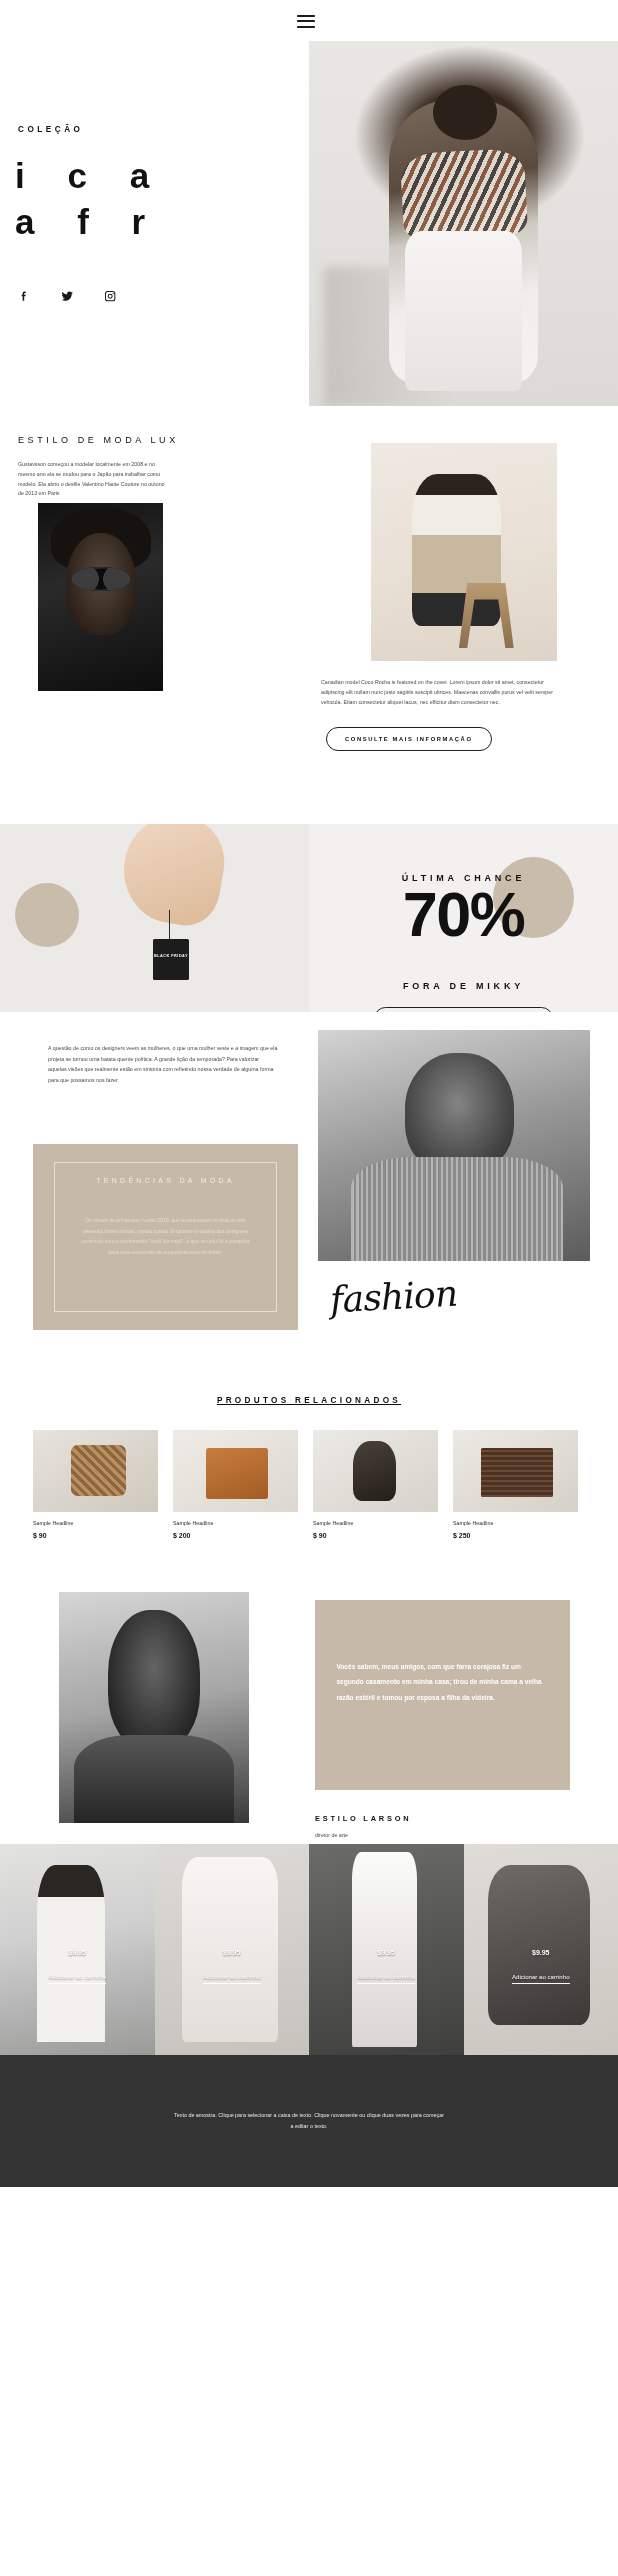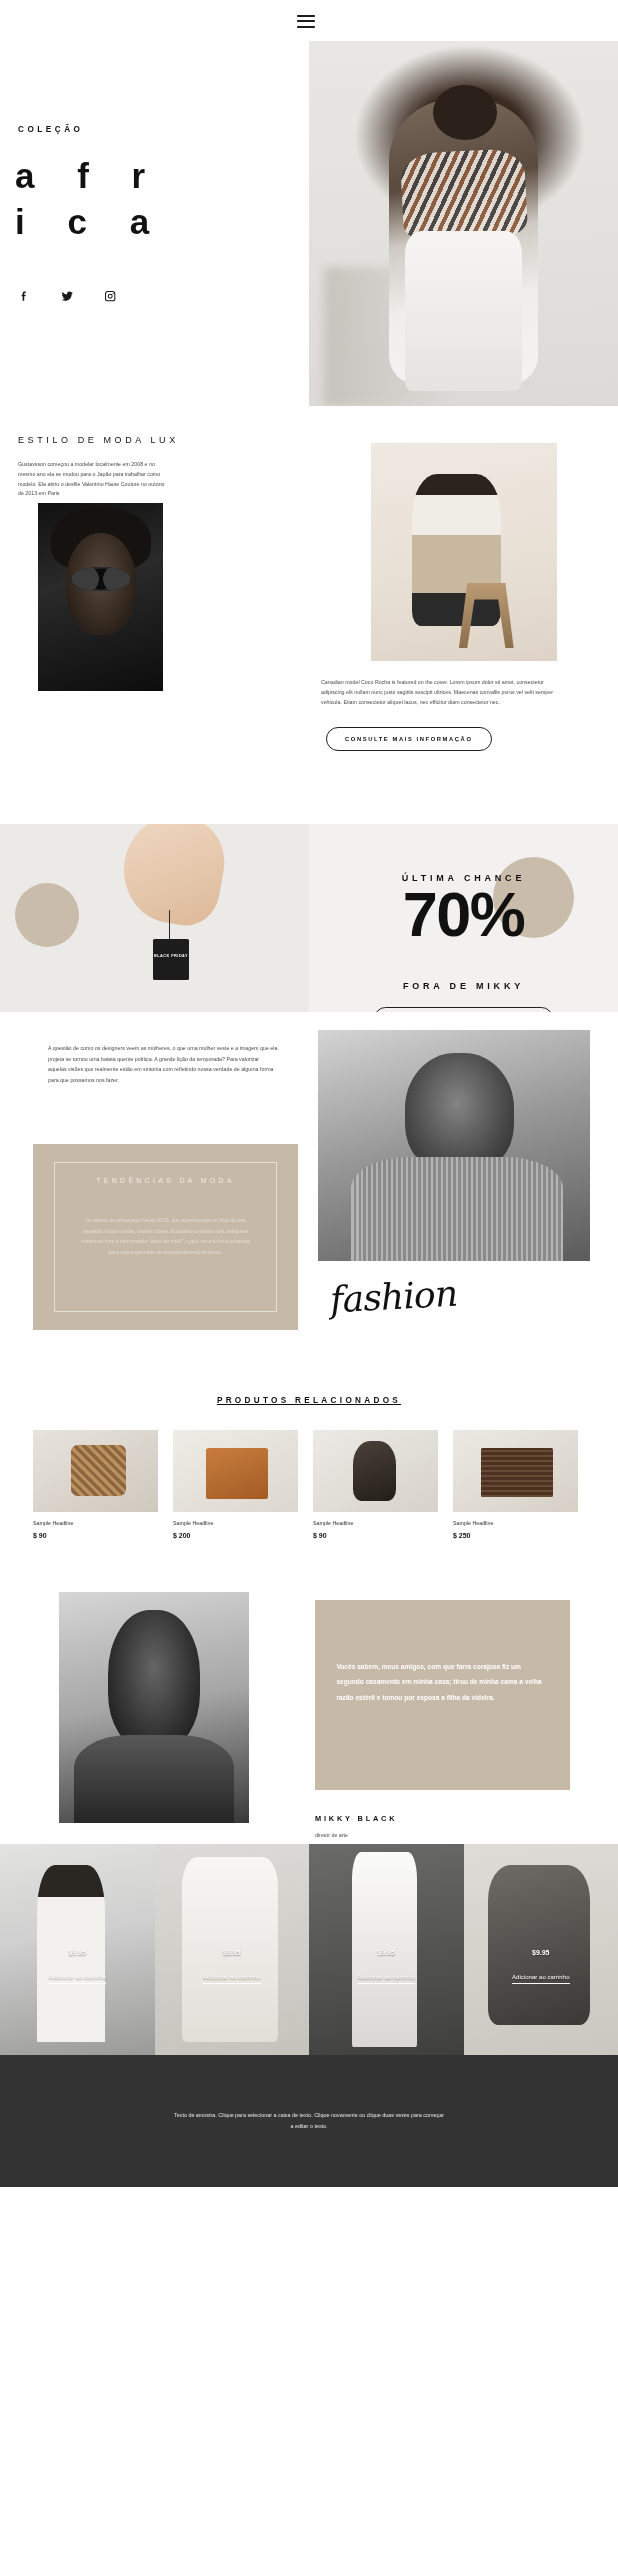--- a/index.html
+++ b/index.html
@@ -325,22 +325,22 @@
       <div class="shadow"></div>
       <div class="figure"></div>
       <div class="hair"></div>
       <div class="stripes"></div>
       <div class="pants"></div>
     </div>
 
     <div class="hero-left">
       <div class="collection-label">COLEÇÃO</div>
       <div class="bigtitle">
+        <div>i c a</div>
         <div>a f r</div>
-        <div>i c a</div>
       </div>
       <div class="social">
         <span>
           <svg viewBox="0 0 24 24">
               <path d="M15 3h-2.5C10 3 9 4.6 9 6.8V9H7v3h2v9h3v-9h2.3l.7-3H12V7c0-.8.2-1.2 1.2-1.2H15V3z"></path>
             </svg>
         </span>
         <span>
           <svg viewBox="0 0 24 24">
               <path d="M23 5.1c-.8.4-1.7.6-2.6.8a4.5 4.5 0 0 0 2-2.5c-.9.5-1.9.9-2.9 1.1a4.5 4.5 0 0 0-7.7 4.1A12.8 12.8 0 0 1 2.5 3.9a4.5 4.5 0 0 0 1.4 6 4.4 4.4 0 0 1-2-.6v.1c0 2.2 1.5 4 3.6 4.4a4.5 4.5 0 0 1-2 .1 4.5 4.5 0 0 0 4.2 3.1A9 9 0 0 1 1 19a12.7 12.7 0 0 0 6.9 2c8.3 0 12.8-6.9 12.8-12.8v-.6c.9-.6 1.7-1.5 2.3-2.5z"></path>
@@ -436,21 +436,21 @@
   </section>
 
   <section class="sec6">
     <div class="photo">
       <div class="f"></div>
         <div class="b"></div>
     </div>
     <div class="quote-box">
       <p>Vocês sabem, meus amigos, com que farra corajosa fiz um segundo casamento em minha casa; tirou de minha cama a velha razão estéril e tomou por esposa a filha da videira.</p>
     </div>
-    <div class="who">MIKKY BLACK</div>
+    <div class="who">ESTILO LARSON</div>
     <div class="role">diretor de arte</div>
   </section>
 
   <section class="sec7">
     <div class="gcell g1">
       <div class="pr">$9.95</div>
       <div class="cart"><u>Adicionar ao carrinho</u></div>
     </div>
     <div class="gcell g2b">
       <div class="pr">$9.95</div>

